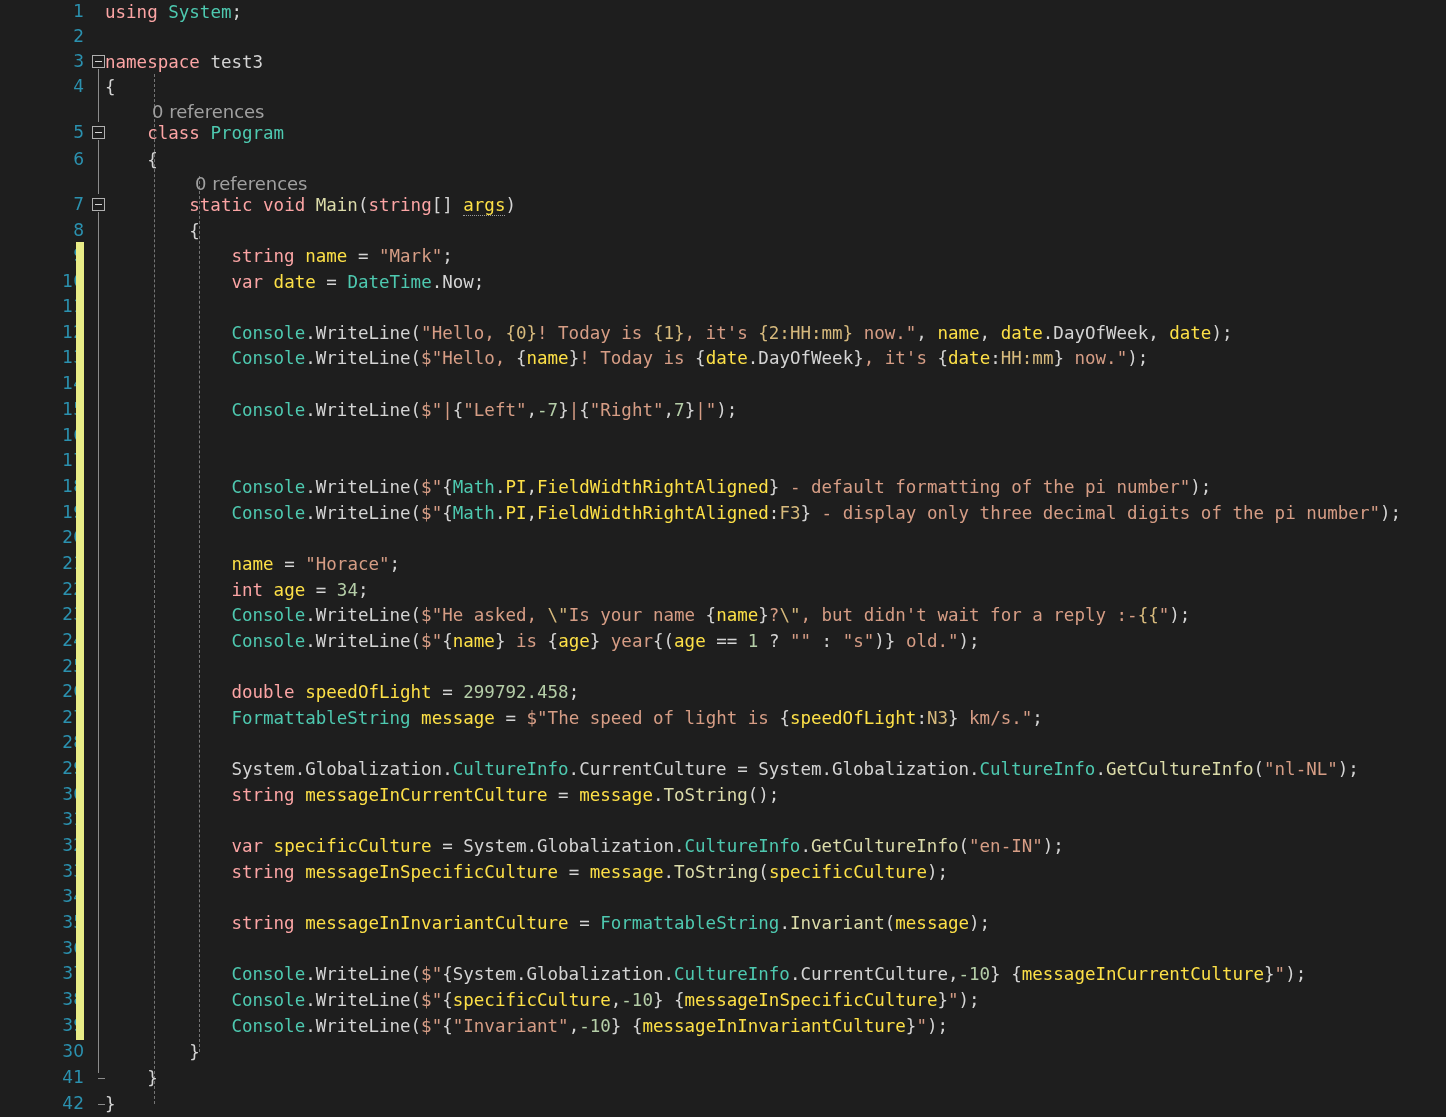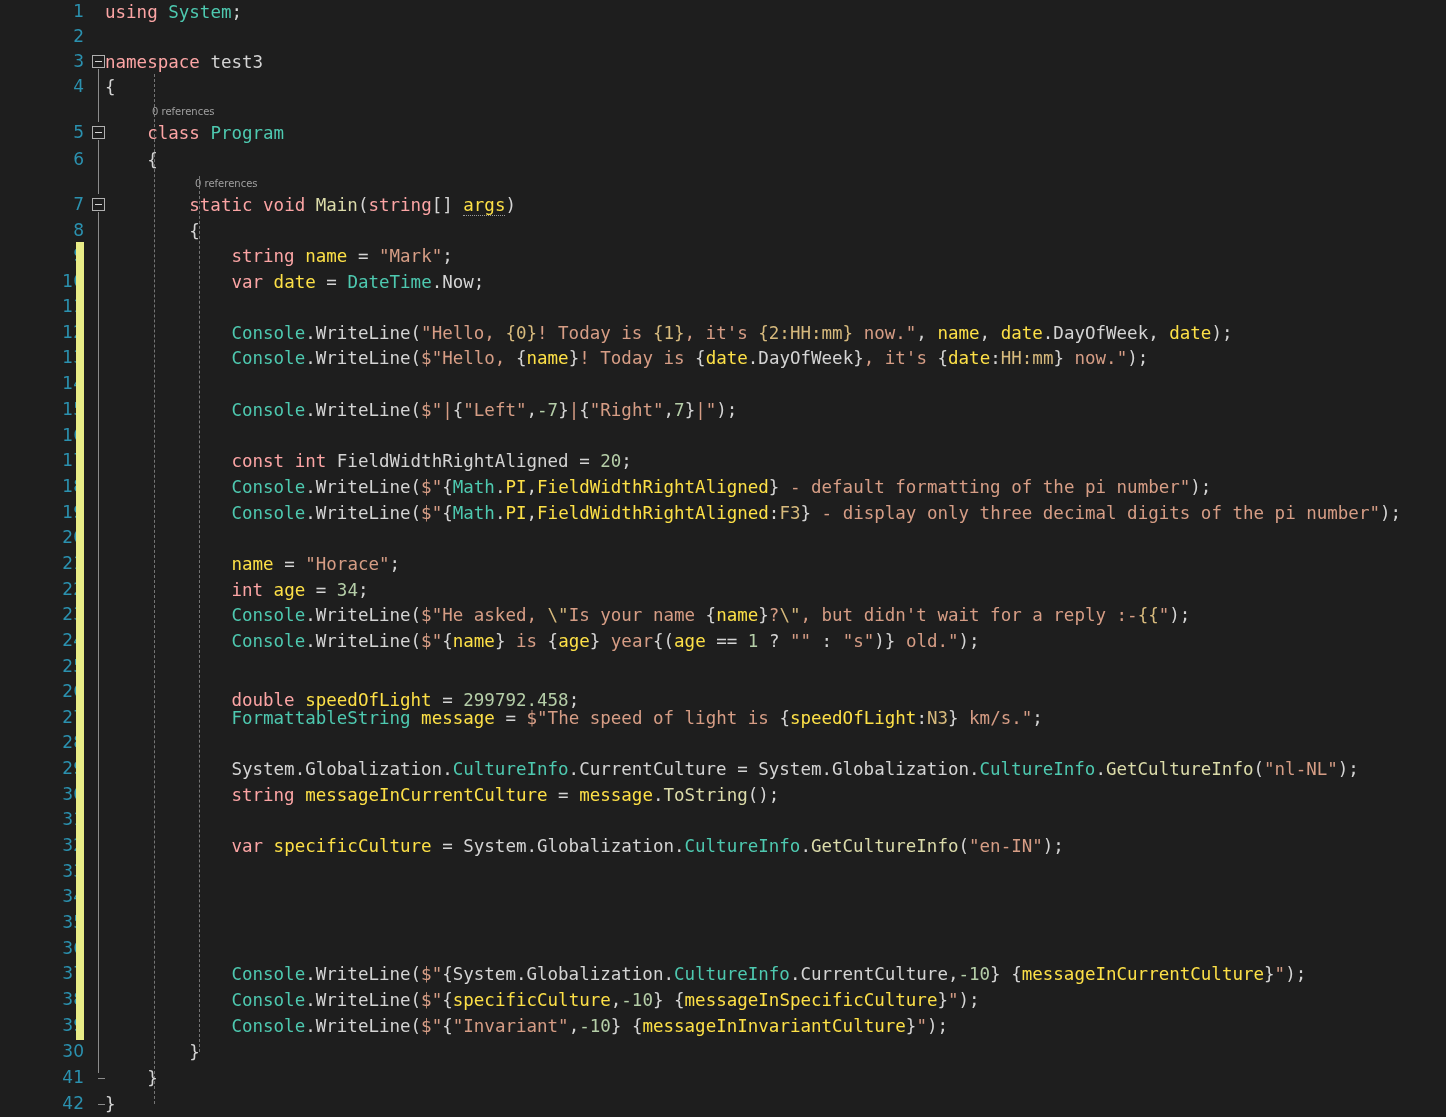--- a/index.html
+++ b/index.html
@@ -36,21 +36,21 @@
     position:absolute;width:0;border-left:1px dashed #757575;
   }
 
   
   .code{position:absolute;left:0;top:0;width:1446px;height:1117px;}
   .line{
     position:absolute;left:0;height:20px;line-height:20px;
     font-size:17.5px;white-space:pre;letter-spacing:0px;
     font-family:"DejaVu Sans Mono","Liberation Mono",monospace;
   }
-  .cl{position:absolute;left:0;height:18px;line-height:18px;font-size:10px;
+  .cl{position:absolute;left:0;height:18px;line-height:18px;font-size:18px;
       color:#a0a0a0;white-space:pre;
       font-family:"DejaVu Sans","Liberation Sans",sans-serif;}
 
   
   .kw{color:#fca5a5;}
   .type{color:#4ec9b0;}
   .pln{color:#dcdcaa;}      
   .id{color:#fde047;}       
   .str{color:#d69d85;}      
   .num{color:#b5cea8;}      
@@ -142,37 +142,38 @@
     <div class="line" style="top:221px;left:105px;">        <span class="pct">{</span></div>
 
     <div class="line" style="top:246px;left:105px;">            <span class="kw">string</span> <span class="id">name</span> <span class="pct">=</span> <span class="str">"Mark"</span><span class="pct">;</span></div>
     <div class="line" style="top:272px;left:105px;">            <span class="kw">var</span> <span class="id">date</span> <span class="pct">=</span> <span class="type">DateTime</span><span class="pct">.</span><span class="pct">Now;</span></div>
 
     <div class="line" style="top:323px;left:105px;">            <span class="type">Console</span><span class="pct">.</span><span class="pct">WriteLine(</span><span class="str">"Hello, </span><span class="esc">{0}</span><span class="str">! Today is </span><span class="esc">{1}</span><span class="str">, it's </span><span class="esc">{2:HH:mm}</span><span class="str"> now."</span><span class="pct">, </span><span class="id">name</span><span class="pct">, </span><span class="id">date</span><span class="pct">.DayOfWeek, </span><span class="id">date</span><span class="pct">);</span></div>
     <div class="line" style="top:348px;left:105px;">            <span class="type">Console</span><span class="pct">.</span><span class="pct">WriteLine(</span><span class="dollar">$"</span><span class="str">Hello, </span><span class="pct">{</span><span class="id">name</span><span class="pct">}</span><span class="str">! Today is </span><span class="pct">{</span><span class="id">date</span><span class="pct">.DayOfWeek}</span><span class="str">, it's </span><span class="pct">{</span><span class="id">date</span><span class="pct">:</span><span class="esc">HH:mm</span><span class="pct">}</span><span class="str"> now."</span><span class="pct">);</span></div>
 
     <div class="line" style="top:400px;left:105px;">            <span class="type">Console</span><span class="pct">.</span><span class="pct">WriteLine(</span><span class="dollar">$"</span><span class="str">|</span><span class="pct">{</span><span class="str">"Left"</span><span class="pct">,</span><span class="num">-7</span><span class="pct">}</span><span class="str">|</span><span class="pct">{</span><span class="str">"Right"</span><span class="pct">,</span><span class="num">7</span><span class="pct">}</span><span class="str">|"</span><span class="pct">);</span></div>
 
-    <div class="line" style="top:451px;left:105px;">            <span class="kw">const</span> <span class="kw">int</span> <span class="pct">FieldWidthRightAligned</span> <span class="pct">=</span> <span class="num">20</span><span class="pct">;</span></div>
     <div class="line" style="top:477px;left:105px;">            <span class="type">Console</span><span class="pct">.</span><span class="pct">WriteLine(</span><span class="dollar">$"</span><span class="pct">{</span><span class="type">Math</span><span class="pct">.</span><span class="id">PI</span><span class="pct">,</span><span class="id">FieldWidthRightAligned</span><span class="pct">}</span><span class="str"> - default formatting of the pi number"</span><span class="pct">);</span></div>
     <div class="line" style="top:503px;left:105px;">            <span class="type">Console</span><span class="pct">.</span><span class="pct">WriteLine(</span><span class="dollar">$"</span><span class="pct">{</span><span class="type">Math</span><span class="pct">.</span><span class="id">PI</span><span class="pct">,</span><span class="id">FieldWidthRightAligned</span><span class="pct">:</span><span class="esc">F3</span><span class="pct">}</span><span class="str"> - display only three decimal digits of the pi number"</span><span class="pct">);</span></div>
 
     <div class="line" style="top:554px;left:105px;">            <span class="id">name</span> <span class="pct">=</span> <span class="str">"Horace"</span><span class="pct">;</span></div>
     <div class="line" style="top:580px;left:105px;">            <span class="kw">int</span> <span class="id">age</span> <span class="pct">=</span> <span class="num">34</span><span class="pct">;</span></div>
     <div class="line" style="top:605px;left:105px;">            <span class="type">Console</span><span class="pct">.</span><span class="pct">WriteLine(</span><span class="dollar">$"</span><span class="str">He asked, </span><span class="esc">\"</span><span class="str">Is your name </span><span class="pct">{</span><span class="id">name</span><span class="pct">}</span><span class="str">?</span><span class="esc">\"</span><span class="str">, but didn't wait for a reply :-</span><span class="esc">{{</span><span class="str">"</span><span class="pct">);</span></div>
     <div class="line" style="top:631px;left:105px;">            <span class="type">Console</span><span class="pct">.</span><span class="pct">WriteLine(</span><span class="dollar">$"</span><span class="pct">{</span><span class="id">name</span><span class="pct">}</span><span class="str"> is </span><span class="pct">{</span><span class="id">age</span><span class="pct">}</span><span class="str"> year</span><span class="pct">{(</span><span class="id">age</span><span class="pct"> == </span><span class="num">1</span><span class="pct"> ? </span><span class="str">""</span><span class="pct"> : </span><span class="str">"s"</span><span class="pct">)}</span><span class="str"> old."</span><span class="pct">);</span></div>
 
-    <div class="line" style="top:682px;left:105px;margin-top:8px;">            <span class="kw">double</span> <span class="id">speedOfLight</span> <span class="pct">=</span> <span class="num">299792.458</span><span class="pct">;</span></div>
+    <div class="line" style="top:682px;left:105px;">            <span class="kw">double</span> <span class="id">speedOfLight</span> <span class="pct">=</span> <span class="num">299792.458</span><span class="pct">;</span></div>
     <div class="line" style="top:708px;left:105px;">            <span class="type">FormattableString</span> <span class="id">message</span> <span class="pct">=</span> <span class="dollar">$"</span><span class="str">The speed of light is </span><span class="pct">{</span><span class="id">speedOfLight</span><span class="pct">:</span><span class="esc">N3</span><span class="pct">}</span><span class="str"> km/s."</span><span class="pct">;</span></div>
 
     <div class="line" style="top:759px;left:105px;">            <span class="pct">System.Globalization.</span><span class="type">CultureInfo</span><span class="pct">.CurrentCulture = System.Globalization.</span><span class="type">CultureInfo</span><span class="pct">.</span><span class="pln">GetCultureInfo</span><span class="pct">(</span><span class="str">"nl-NL"</span><span class="pct">);</span></div>
     <div class="line" style="top:836px;left:105px;">            <span class="kw">var</span> <span class="id">specificCulture</span> <span class="pct">= System.Globalization.</span><span class="type">CultureInfo</span><span class="pct">.</span><span class="pln">GetCultureInfo</span><span class="pct">(</span><span class="str">"en-IN"</span><span class="pct">);</span></div>
 
     <div class="line" style="top:785px;left:105px;">            <span class="kw">string</span> <span class="id">messageInCurrentCulture</span> <span class="pct">=</span> <span class="id">message</span><span class="pct">.</span><span class="pln">ToString</span><span class="pct">();</span></div>
+    <div class="line" style="top:862px;left:105px;">            <span class="kw">string</span> <span class="id">messageInSpecificCulture</span> <span class="pct">=</span> <span class="id">message</span><span class="pct">.</span><span class="pln">ToString</span><span class="pct">(</span><span class="id">specificCulture</span><span class="pct">);</span></div>
 
+    <div class="line" style="top:913px;left:105px;">            <span class="kw">string</span> <span class="id">messageInInvariantCulture</span> <span class="pct">=</span> <span class="type">FormattableString</span><span class="pct">.</span><span class="pln">Invariant</span><span class="pct">(</span><span class="id">message</span><span class="pct">);</span></div>
 
     <div class="line" style="top:964px;left:105px;">            <span class="type">Console</span><span class="pct">.</span><span class="pct">WriteLine(</span><span class="dollar">$"</span><span class="pct">{System.Globalization.</span><span class="type">CultureInfo</span><span class="pct">.CurrentCulture,</span><span class="num">-10</span><span class="pct">}</span><span class="str"> </span><span class="pct">{</span><span class="id">messageInCurrentCulture</span><span class="pct">}</span><span class="str">"</span><span class="pct">);</span></div>
     <div class="line" style="top:990px;left:105px;">            <span class="type">Console</span><span class="pct">.</span><span class="pct">WriteLine(</span><span class="dollar">$"</span><span class="pct">{</span><span class="id">specificCulture</span><span class="pct">,</span><span class="num">-10</span><span class="pct">}</span><span class="str"> </span><span class="pct">{</span><span class="id">messageInSpecificCulture</span><span class="pct">}</span><span class="str">"</span><span class="pct">);</span></div>
     <div class="line" style="top:1016px;left:105px;">            <span class="type">Console</span><span class="pct">.</span><span class="pct">WriteLine(</span><span class="dollar">$"</span><span class="pct">{</span><span class="str">"Invariant"</span><span class="pct">,</span><span class="num">-10</span><span class="pct">}</span><span class="str"> </span><span class="pct">{</span><span class="id">messageInInvariantCulture</span><span class="pct">}</span><span class="str">"</span><span class="pct">);</span></div>
 
     <div class="line" style="top:1042px;left:105px;">        <span class="pct">}</span></div>
     <div class="line" style="top:1068px;left:105px;">    <span class="pct">}</span></div>
     <div class="line" style="top:1094px;left:105px;"><span class="pct">}</span></div>
 
   </div>

